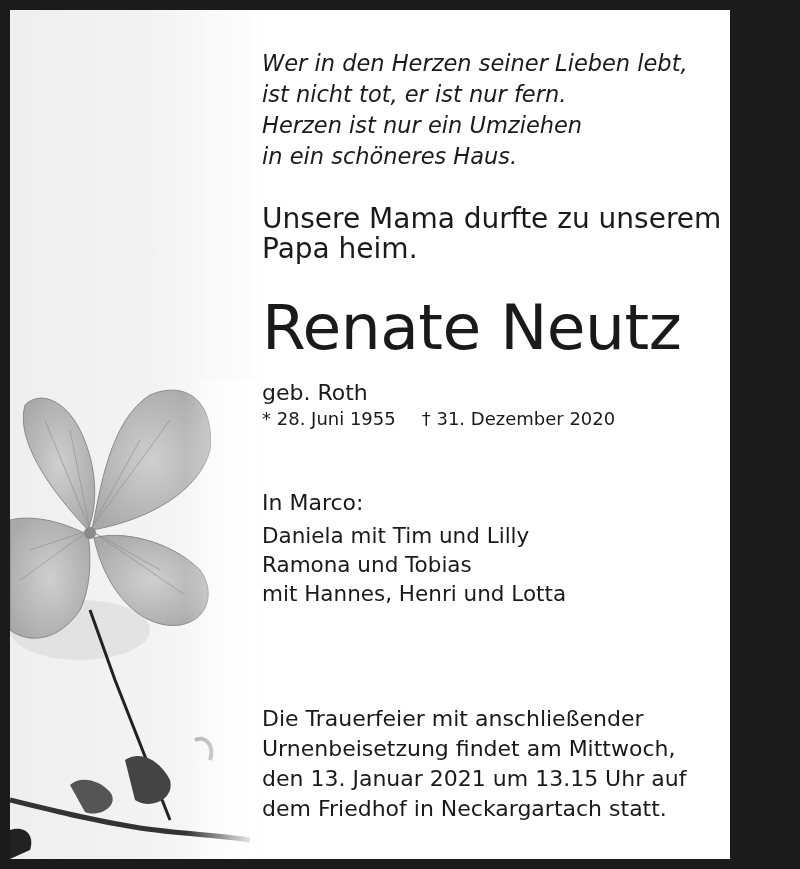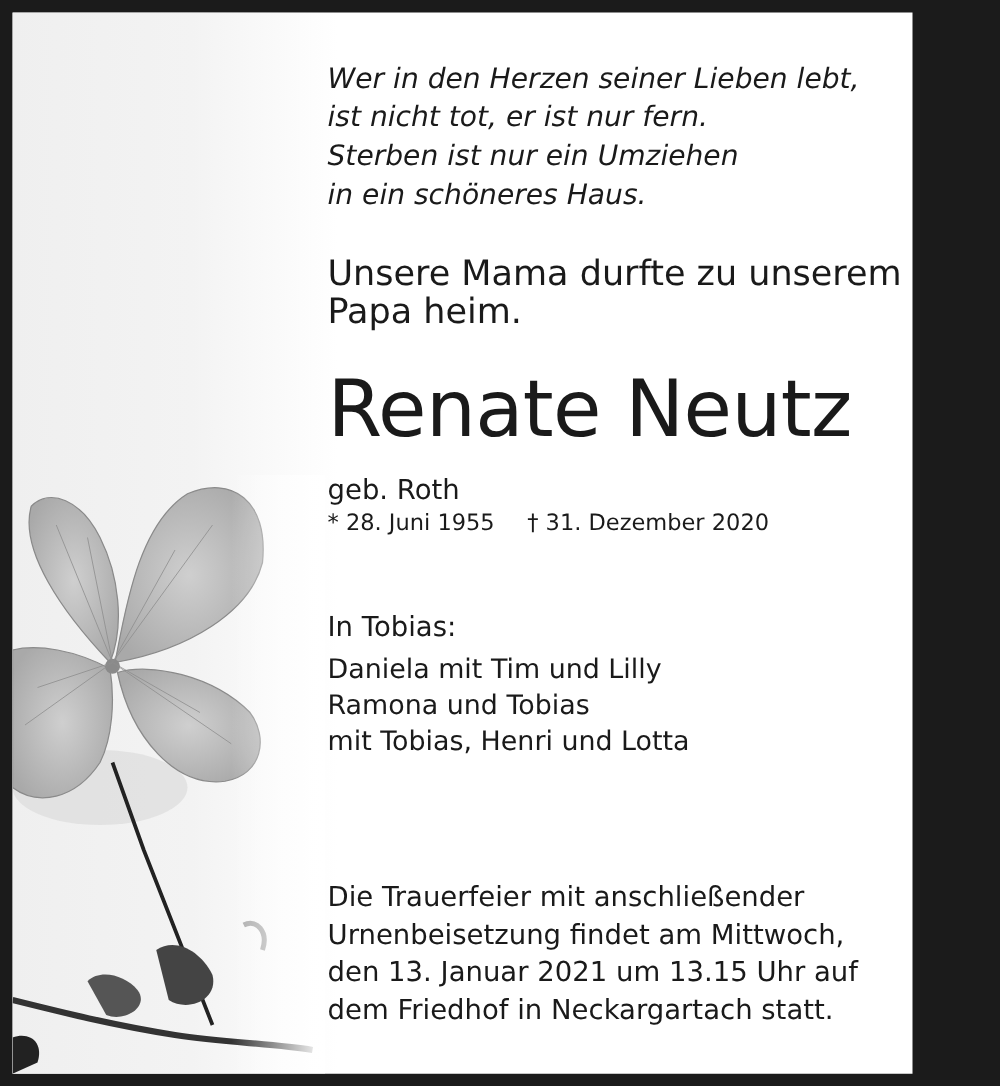--- a/index.html
+++ b/index.html
@@ -72,40 +72,40 @@
     <path d="M115 380 C130 370, 150 380, 160 400 C165 420, 140 430, 125 420 Z" fill="#444"></path>
     <path d="M185 360 C195 355, 205 365, 200 380" stroke="#aaa" stroke-width="4" fill="none"></path>
     <path d="M0 450 C15 445, 25 455, 20 470 L0 479 Z" fill="#222"></path>
     <rect x="0" y="0" width="250" height="479" fill="url(#fadeR)"></rect>
   </svg>
 
   <div class="text">
     <div class="motto">
       <div>Wer in den Herzen seiner Lieben lebt,</div>
       <div>ist nicht tot, er ist nur fern.</div>
-      <div>Sterben ist nur ein Umziehen</div>
+      <div>Herzen ist nur ein Umziehen</div>
       <div>in ein schöneres Haus.</div>
     </div>
 
     <div class="intro">
       <div>Unsere Mama durfte zu unserem</div>
       <div>Papa heim.</div>
     </div>
 
     <div class="name">Renate Neutz</div>
     <div class="birthname">geb. Roth</div>
     <div class="dates">
       <span>* 28. Juni 1955</span><span class="gap"></span><span>† 31. Dezember 2020</span>
     </div>
 
-    <div class="love">In Tobias:</div>
+    <div class="love">In Marco:</div>
     <div class="family">
       <div>Daniela mit Tim und Lilly</div>
       <div>Ramona und Tobias</div>
-      <div>mit Tobias, Henri und Lotta</div>
+      <div>mit Hannes, Henri und Lotta</div>
     </div>
 
     <div class="service">
       <div>Die Trauerfeier mit anschließender</div>
       <div>Urnenbeisetzung findet am Mittwoch,</div>
       <div>den 13. Januar 2021 um 13.15 Uhr auf</div>
       <div>dem Friedhof in Neckargartach statt.</div>
     </div>
   </div>
 </div>

